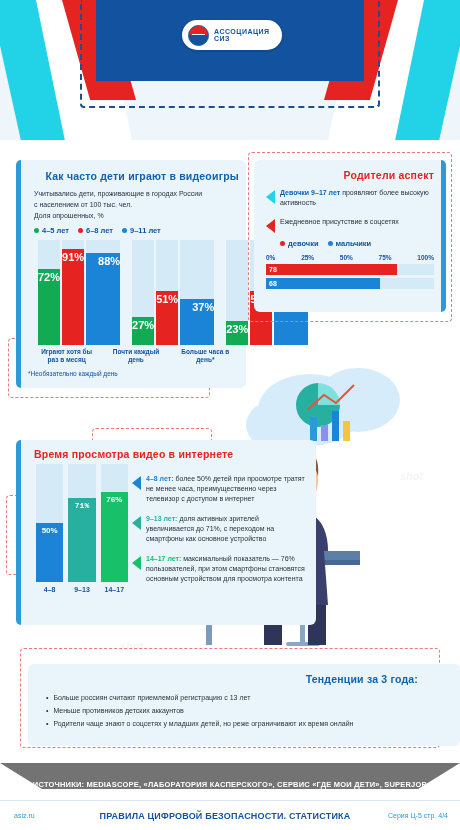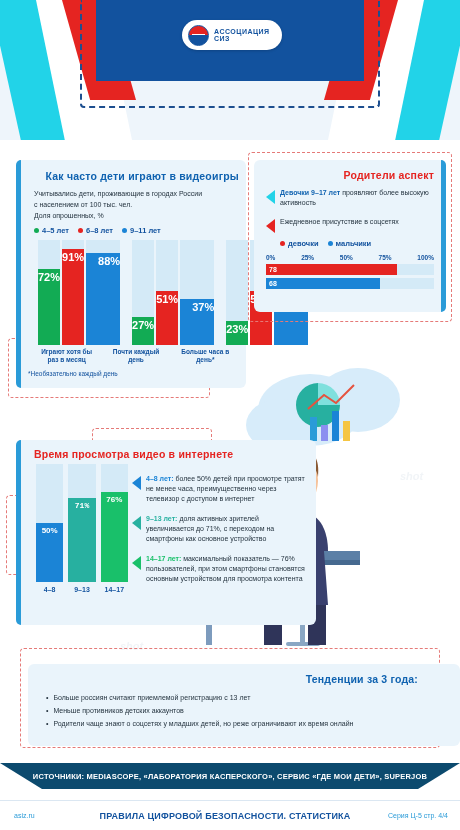--- a/index.html
+++ b/index.html
@@ -225,23 +225,23 @@
   .trend-li { font-size: 7px; color: #24333f; line-height: 13px;
               display: flex; gap: 5px; }
   .trend-li::before { content: "•"; color: #24333f; }
 
   
   .illu { position: absolute; left: 190px; top: 355px; width: 270px; height: 300px; }
 
   
   .src-band {
     position: absolute; left: 0; top: 763px;
-    width: 460px; height: 26px; background: #0c4a6e;
+    width: 460px; height: 26px; background: #737373;
     clip-path: polygon(0 0, 460px 0, 418px 26px, 42px 26px);
-    display: flex; align-items: center; justify-content: center;
+    display: flex; align-items: flex-end; justify-content: center;
   }
   .src-text { font-size: 7.5px; color: #fff; font-weight: bold; letter-spacing: .2px; }
   .bottom-bar {
     position: absolute; left: 0; top: 800px;
     width: 460px; height: 30px; background: #fff;
     border-top: 1px solid #dbe7f2;
     display: flex; align-items: center;
   }
   .bb-left { font-size: 7px; color: #2a9bd8; width: 90px; padding-left: 14px; }
   .bb-mid { flex: 1; text-align: center; font-size: 9px; font-weight: bold; color: #12529e; letter-spacing: .2px; }

